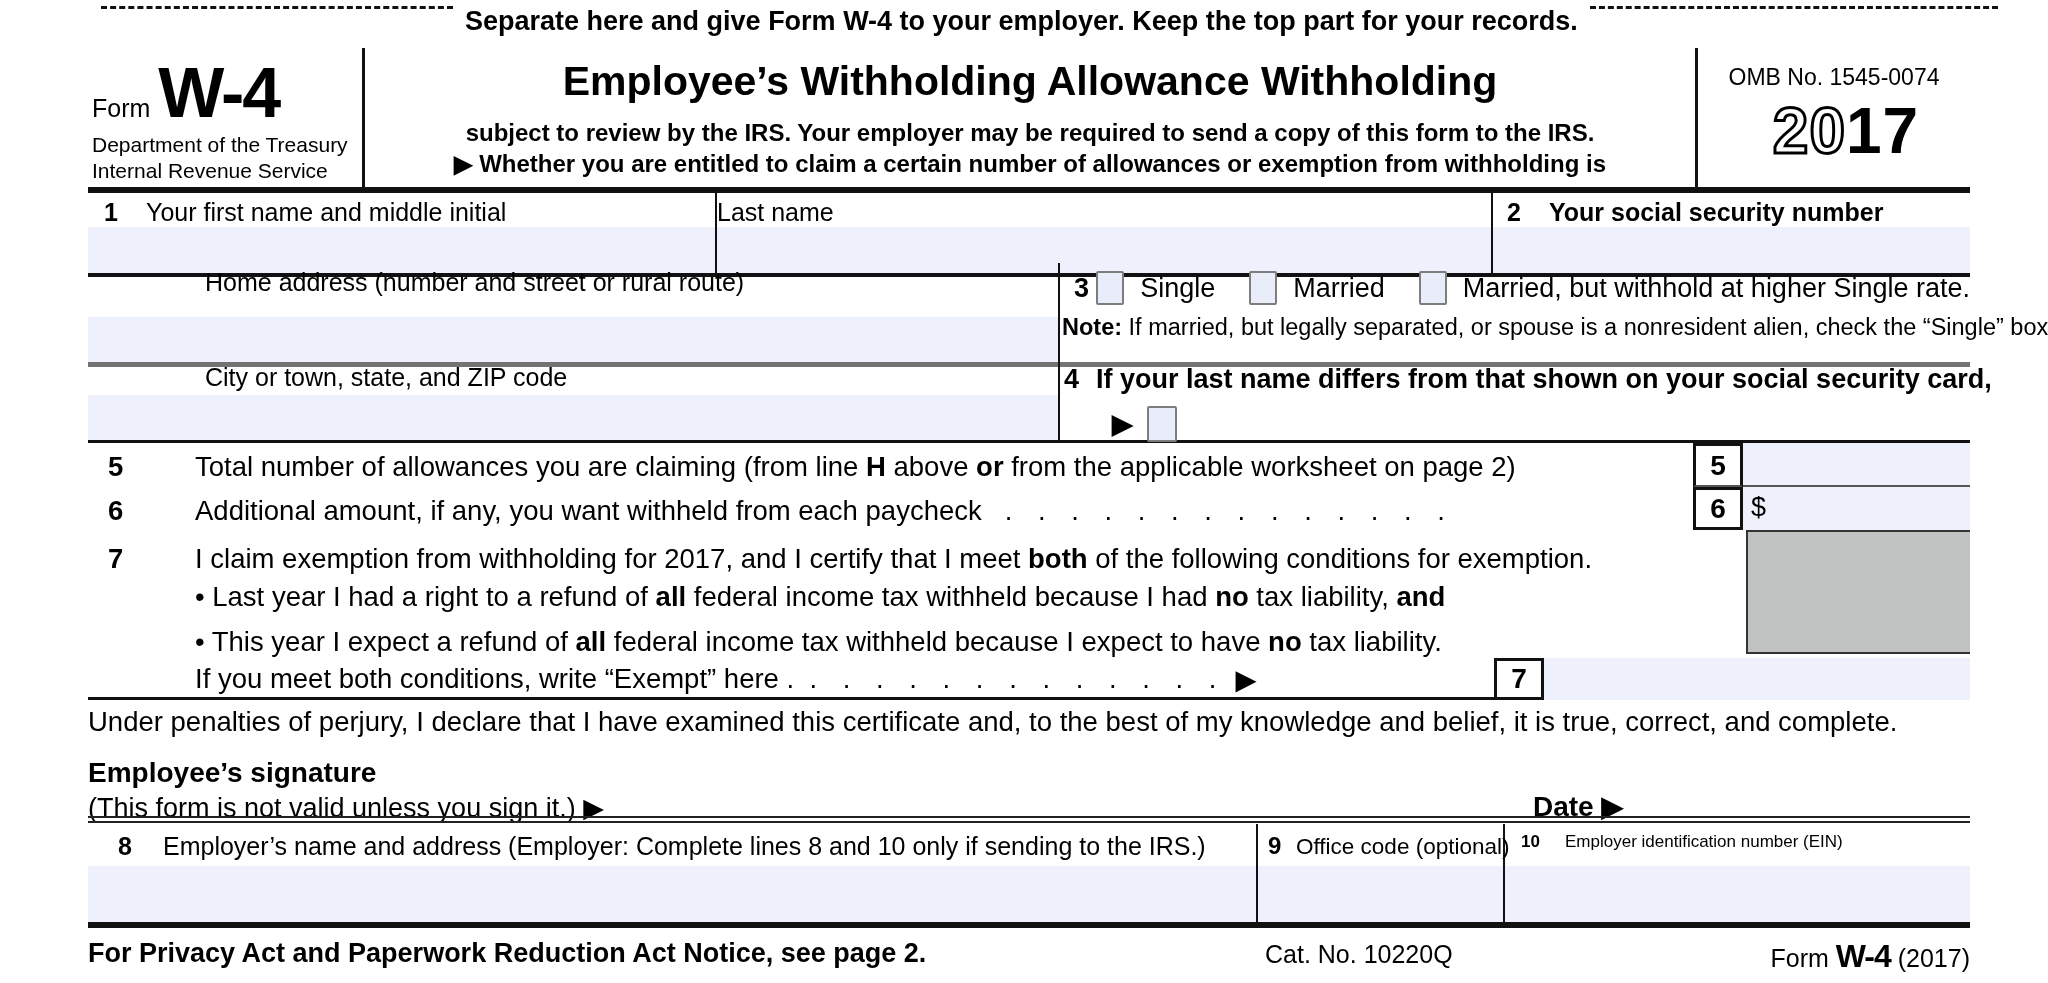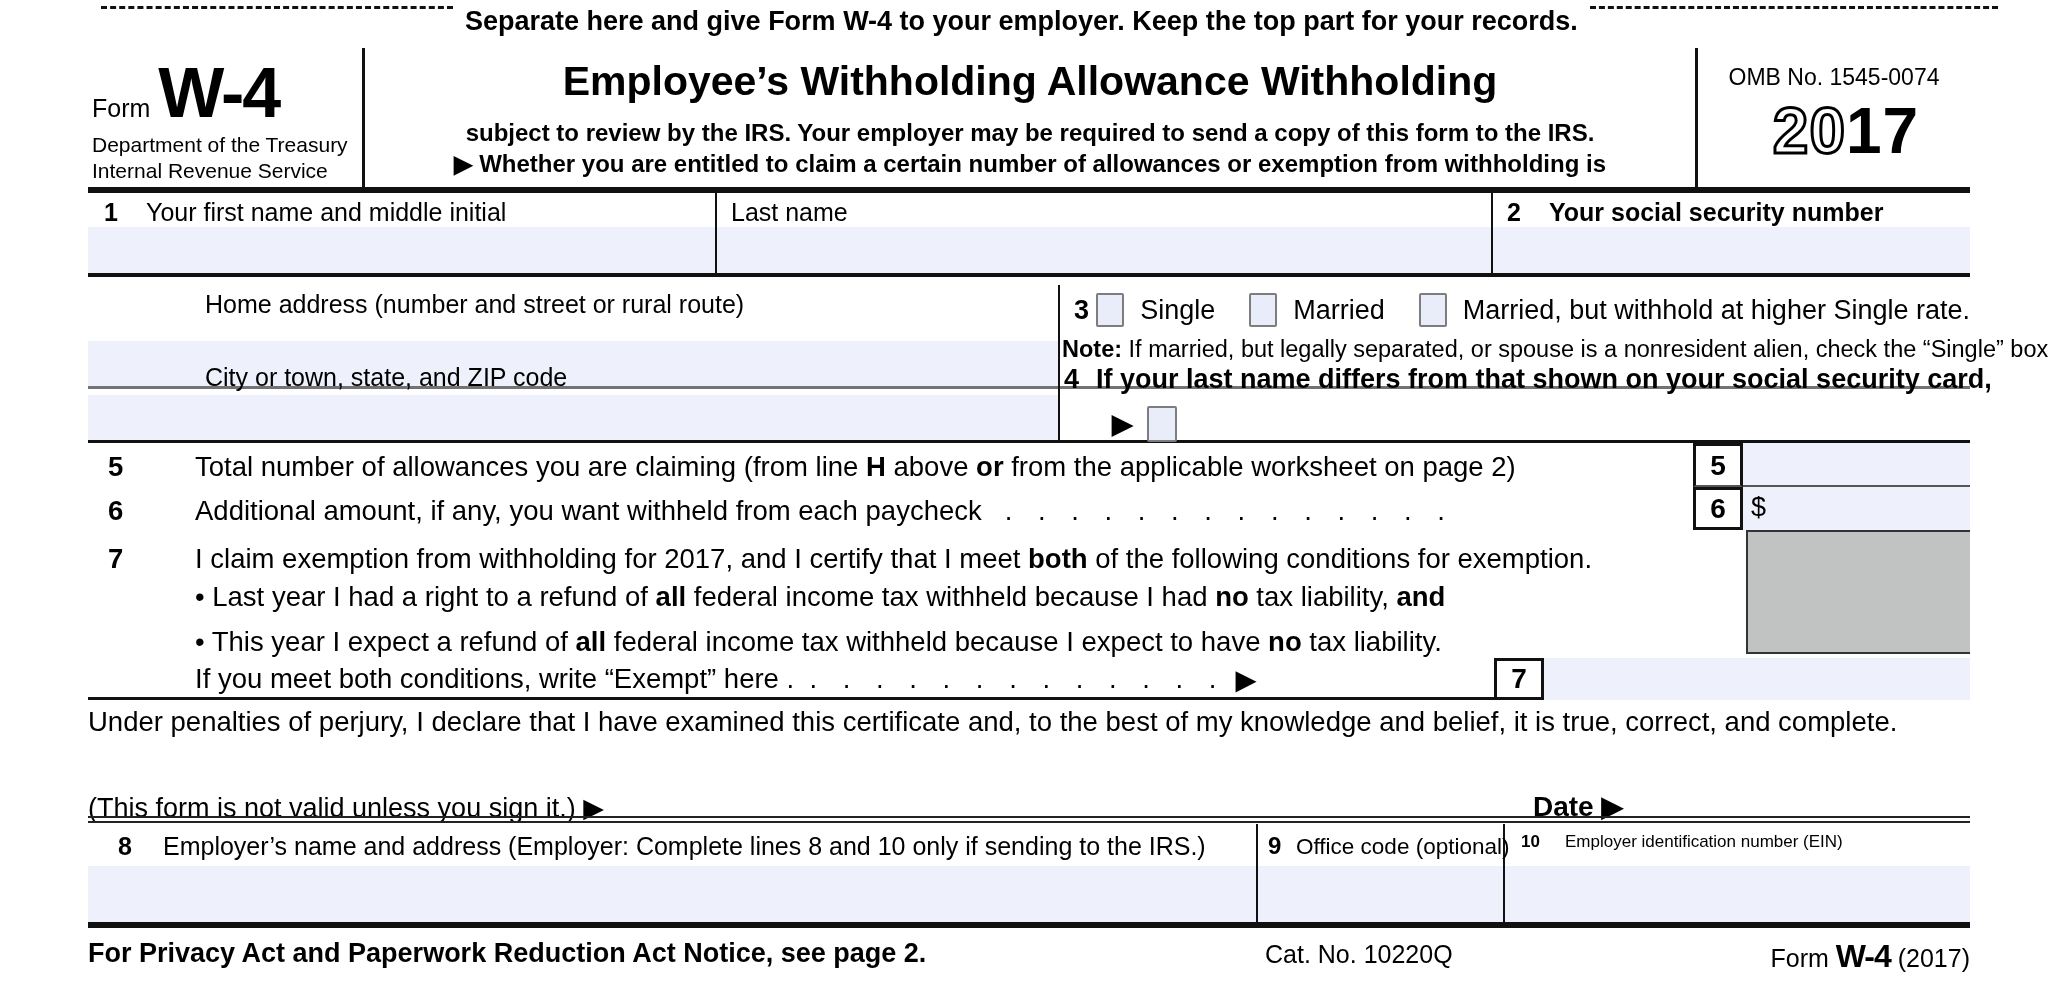--- a/index.html
+++ b/index.html
@@ -41,24 +41,24 @@
   .lbl { font-size:25px; padding-top:5px; white-space:nowrap; }
   .lblnum { font-weight:700; display:inline-block; }
   .input { position:absolute; left:0; right:0; bottom:0; background:#eef1fb; }
 
   .row1 { top:193px; height:84px; border-bottom:4px solid #111; }
   .r1c1 { width:629px; }
   .r1c2 { width:776px; }
   .r1c3 { width:477px; }
   .row1 .input { height:46px; }
   .r1c1 .lblnum { padding-left:16px; width:58px; }
-  .r1c2 .lbl { padding-left:14px; }
+  .r1c2 .lbl { }
   .r1c3 .lbl { font-weight:700; }
   .r1c3 .lblnum { padding-left:14px; width:56px; }
-  .row2 { top:285px; height:104px; border-bottom:3px solid #737373; }
+  .row2 { top:263px; height:104px; border-bottom:5px solid #737373; }
   .row3 { top:358px; height:85px; border-bottom:3px solid #111; }
   .rleft { width:972px; border-right:2px solid #111; }
   .rright { width:910px; }
   .rleft .lbl { padding-left:117px; }
   .rleft .input { height:45px; }
 
   .cbrow { display:flex; align-items:center; font-size:27px; padding:8px 0 0 14px; white-space:nowrap; }
   .cbnum { font-weight:700; width:32px; }
   .checkbox { width:28px; height:34px; background:#e9edf9; border:2px solid #7d7d7d; border-radius:2px; margin:0 16px 0 0; flex:none; }
   .cbgap { margin-left:34px; }
@@ -240,20 +240,21 @@
     <div class="l7final">
       <span>If you meet both conditions, write “Exempt” here .</span>&nbsp;&nbsp;<span class="dots">. . . . . . . . . . . . .</span>
       <span class="l7arrow">▶</span>
       <div class="numbox">7</div>
       <div class="l7input"></div>
     </div>
   </div>
 
   <div class="perjury">Under penalties of perjury, I declare that I have examined this certificate and, to the best of my knowledge and belief, it is true, correct, and complete.</div>
 
+  <div class="siglabel">Employee’s signature</div>
   <div class="sigsub"><span>(This form is not valid unless you sign it.) </span><span>▶</span></div>
   <div class="datelabel"><span>Date </span><span>▶</span></div>
   <div class="sigrule"></div>
 
   <div class="frow row8">
     <div class="cell r8c1 vline">
       <div class="lbl"><span class="lblnum">8</span><span>Employer’s name and address (Employer: Complete lines 8 and 10 only if sending to the IRS.)</span></div>
       <div class="input"></div>
     </div>
     <div class="cell r8c2 vline">

